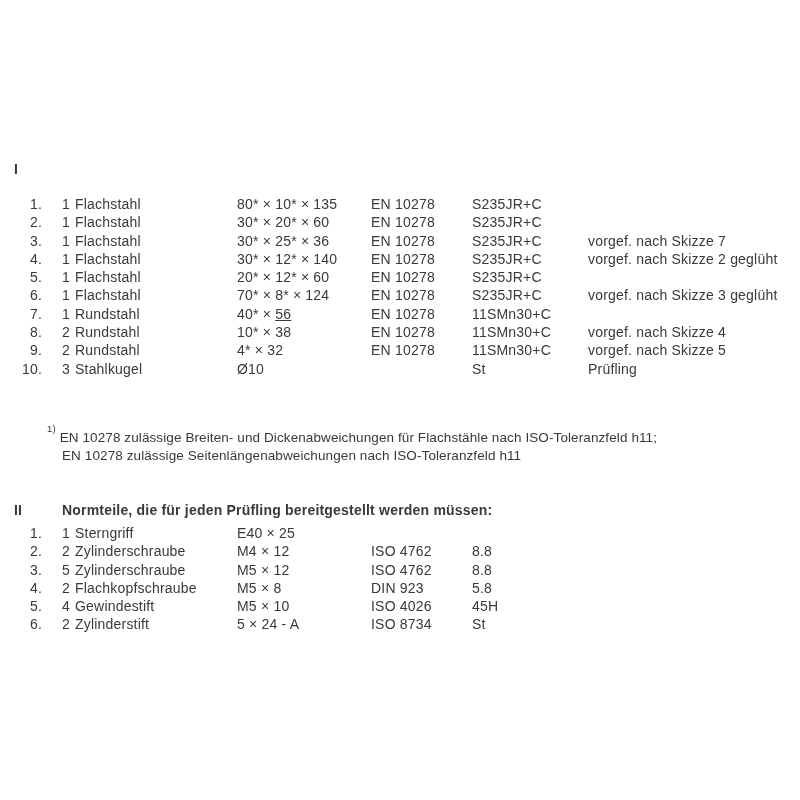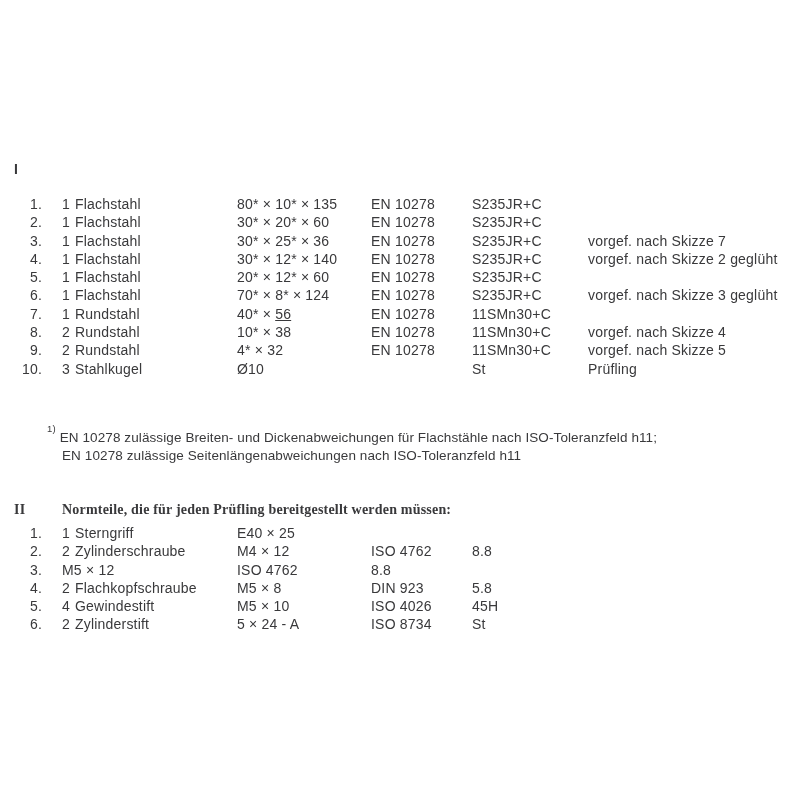--- a/index.html
+++ b/index.html
@@ -11,21 +11,21 @@
   }
   .page { position:relative; width:800px; height:800px; overflow:hidden; background:#ffffff; }
 
   .sec-head {
     position:absolute; left:14px; right:10px;
     display:flex; font-weight:bold; font-size:14px; letter-spacing:0.2px;
     white-space:nowrap;
   }
   .sec-num { width:48px; flex:0 0 48px; }
   #sec1-head { top:161px; }
-  #sec2-head { top:502px;font-family:Liberation Serif, serif; }
+  #sec2-head { top:502px; }
 
   .tbl { position:absolute; left:14px; right:0; font-size:14px; letter-spacing:0.2px; }
   #table1 { top:195px; }
   #table2 { top:524px; }
 
   .row {
     display:grid;
     grid-template-columns:48px 175px 134px 101px 116px auto;
     height:18.3px; line-height:18.3px; white-space:nowrap;
   }
@@ -174,20 +174,21 @@
         <span class="c num">2.</span>
         <span class="c item"><span class="qty">2</span><span>Zylinderschraube</span></span>
         <span class="c dim"><span>M4 × 12</span><span class="u"></span></span>
         <span class="c std">ISO 4762</span>
         <span class="c mat">8.8</span>
         <span class="c note"></span>
       </div>
 
       <div class="row">
         <span class="c num">3.</span>
+        <span class="c item"><span class="qty">5</span><span>Zylinderschraube</span></span>
         <span class="c dim"><span>M5 × 12</span><span class="u"></span></span>
         <span class="c std">ISO 4762</span>
         <span class="c mat">8.8</span>
         <span class="c note"></span>
       </div>
 
       <div class="row">
         <span class="c num">4.</span>
         <span class="c item"><span class="qty">2</span><span>Flachkopfschraube</span></span>
         <span class="c dim"><span>M5 × 8</span><span class="u"></span></span>

